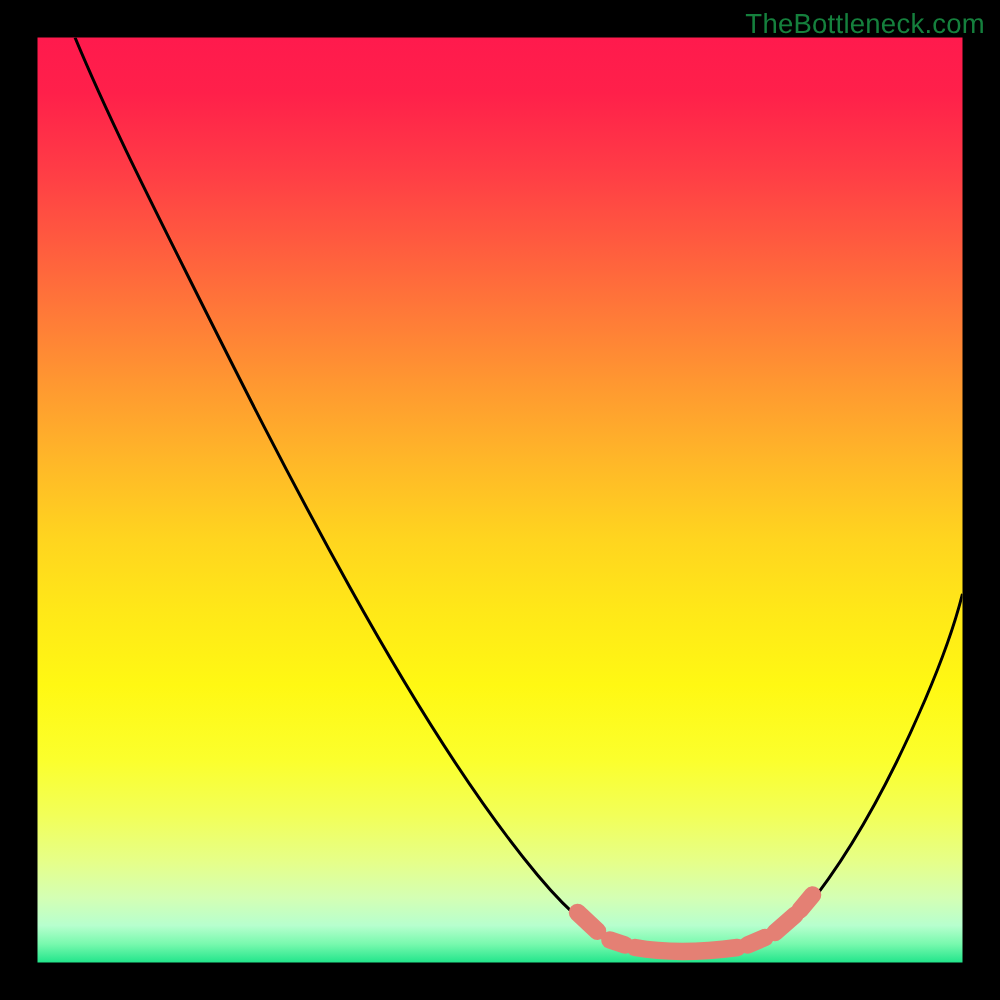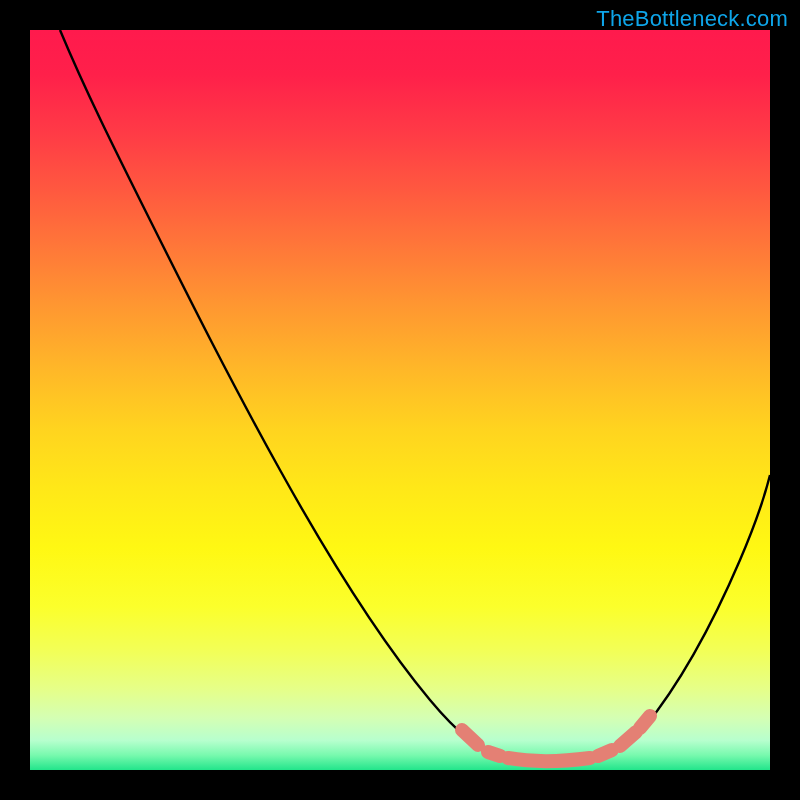--- a/index.html
+++ b/index.html
@@ -42,21 +42,21 @@
       #d4ffb4 93%,
       #b7ffce 96%,
       #78f9ae 98%,
       #22e58b 100%
     );
   }
   .watermark {
     position: absolute;
     top: 6px;
     right: 12px;
-    color: #0ea5e9;
+    color: #15803d;
     font-size: 22px;
     letter-spacing: 0.2px;
     user-select: none;
   }
   svg.curve {
     position: absolute;
     left: 0;
     top: 0;
     width: 740px;
     height: 740px;

